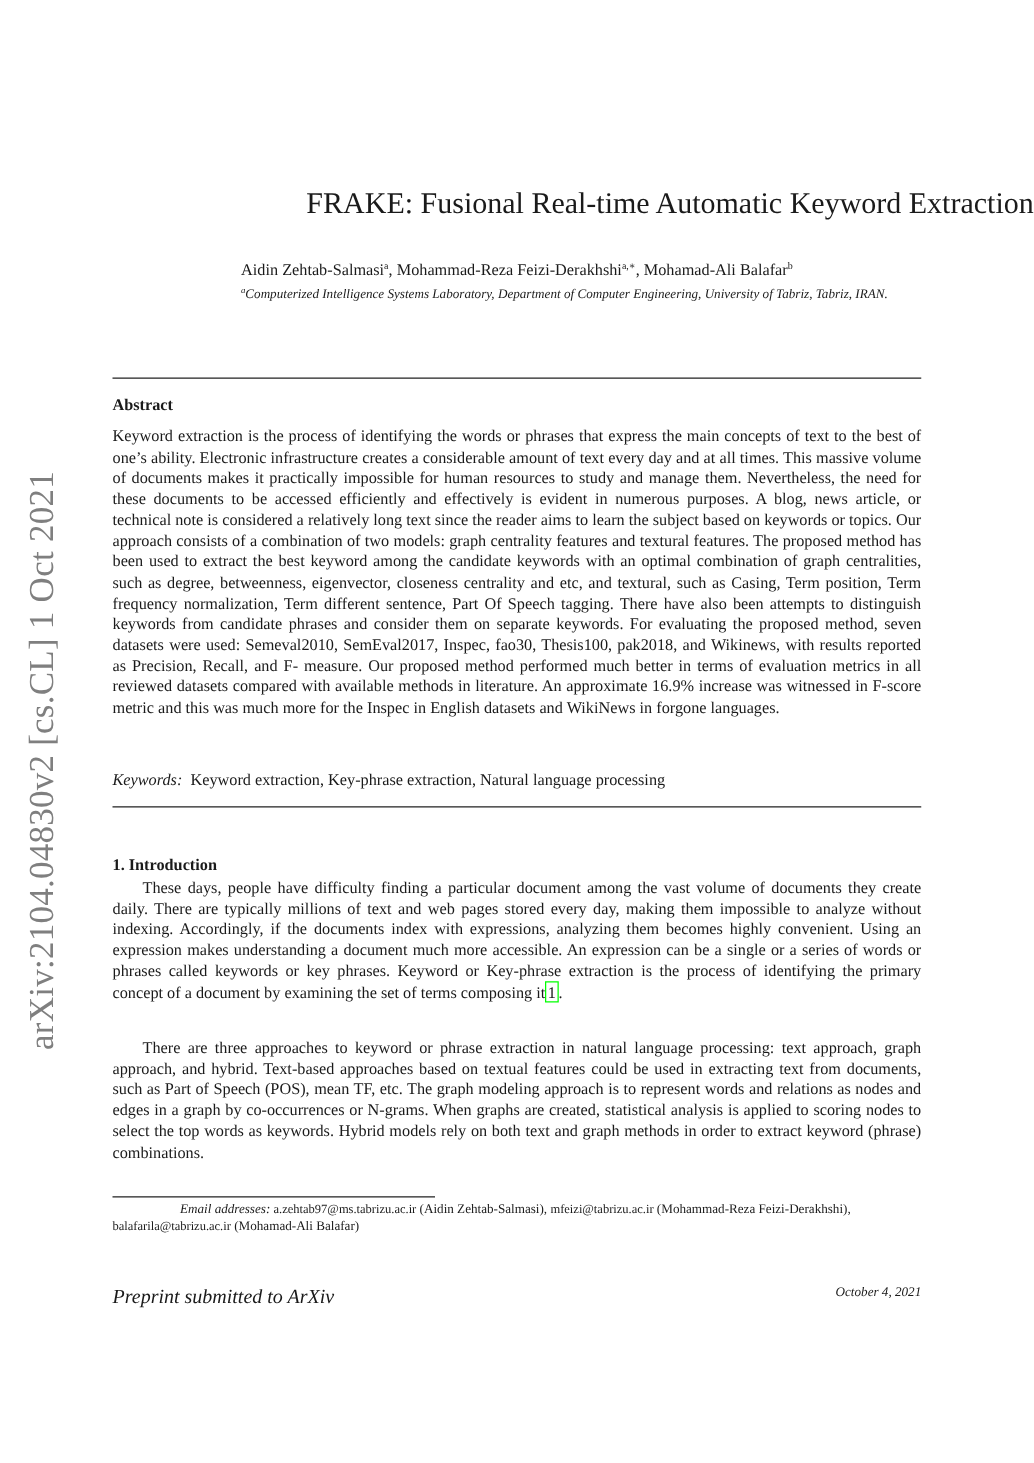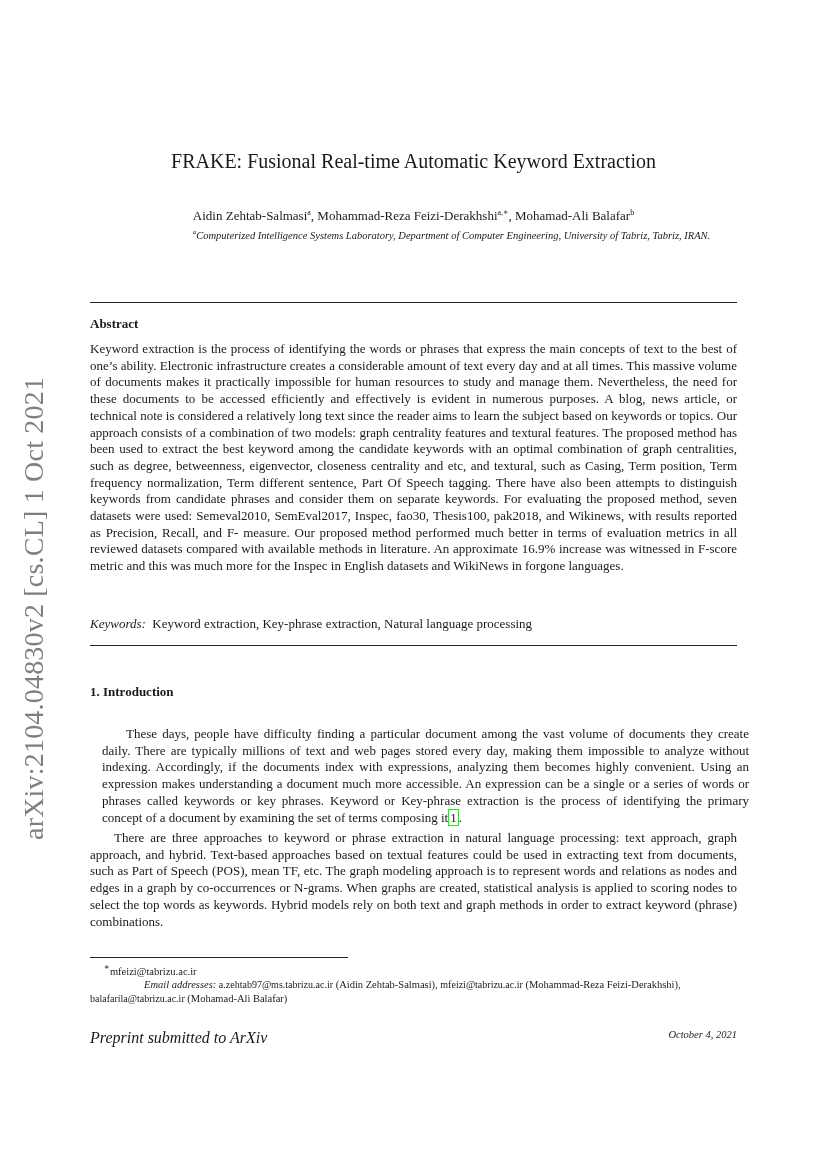--- a/index.html
+++ b/index.html
@@ -1,20 +1,20 @@
 <!DOCTYPE html>
 <html><head>
 <meta charset="utf-8">
 <style>
   html, body { margin: 0; padding: 0; background: #ffffff; }
   body { width: 827px; height: 1170px; position: relative; overflow: hidden;
          font-family: "Liberation Serif", "DejaVu Serif", serif; color: #1a1a1a; }
   .arxiv-stamp { position: absolute; left: 18px; top: 840px; transform-origin: left top;
          transform: rotate(-90deg); font-size: 28px; color: #7f7f7f; white-space: nowrap; letter-spacing: 0.2px; }
-  .title { position: absolute; top: 150px; left: 0; width: 827px; text-align: center; font-size: 20px; }
+  .title { position: absolute; top: 150px; left: 0; width: 827px; text-align: right; font-size: 24px; }
   .authors { position: absolute; top: 196px; left: 0; width: 827px; text-align: center; font-size: 13px; margin-top: 12px; }
   .authors sup { font-size: 8px; }
   .affil { position: absolute; top: 225px; left: 0; width: 827px; text-align: center; font-size: 10.5px; font-style: italic; line-height: 14px; padding-left: 38px; }
   .affil sup { font-size: 7px; }
   .rule { position: absolute; left: 90px; width: 647px; height: 1px; background: #222; }
   .abstract-head { position: absolute; top: 316px; left: 90px; font-weight: bold; font-size: 13px; }
   .para { position: absolute; left: 90px; width: 647px; font-size: 13px; line-height: 16.7px; text-align: justify; }
   .indent { text-indent: 24px; }
   .kw-label { font-style: italic; }
   .section-head { position: absolute; top: 684px; left: 90px; font-weight: bold; font-size: 13px; }
@@ -48,30 +48,29 @@
 <div class="para" style="top:341px;">Keyword extraction is the process of identifying the words or phrases that express the main concepts of text to the best of one’s ability. Electronic infrastructure creates a considerable amount of text every day and at all times. This massive volume of documents makes it practically impossible for human resources to study and manage them. Nevertheless, the need for these documents to be accessed efficiently and effectively is evident in numerous purposes. A blog, news article, or technical note is considered a relatively long text since the reader aims to learn the subject based on keywords or topics. Our approach consists of a combination of two models: graph centrality features and textural features. The proposed method has been used to extract the best keyword among the candidate keywords with an optimal combination of graph centralities, such as degree, betweenness, eigenvector, closeness centrality and etc, and textural, such as Casing, Term position, Term frequency normalization, Term different sentence, Part Of Speech tagging. There have also been attempts to distinguish keywords from candidate phrases and consider them on separate keywords. For evaluating the proposed method, seven datasets were used: Semeval2010, SemEval2017, Inspec, fao30, Thesis100, pak2018, and Wikinews, with results reported as Precision, Recall, and F- measure. Our proposed method performed much better in terms of evaluation metrics in all reviewed datasets compared with available methods in literature. An approximate 16.9% increase was witnessed in F-score metric and this was much more for the Inspec in English datasets and WikiNews in forgone languages.</div>
 
 <div class="para" style="top:616px;">
   <span class="kw-label">Keywords:</span>&nbsp;&nbsp;<span>Keyword extraction, Key-phrase extraction, Natural language processing</span>
 </div>
 
 <div class="rule" style="top:645px;"></div>
 
 <div class="section-head">1.  Introduction</div>
 
-<div class="para indent" style="top:726px;margin-left:12px;">
+<div class="para indent" style="top:702px;">
   <span>These days, people have difficulty finding a particular document among the vast volume of documents they create daily. There are typically millions of text and web pages stored every day, making them impossible to analyze without indexing. Accordingly, if the documents index with expressions, analyzing them becomes highly convenient. Using an expression makes understanding a document much more accessible. An expression can be a single or a series of words or phrases called keywords or key phrases. Keyword or Key-phrase extraction is the process of identifying the primary concept of a document by examining the set of terms composing it</span><span class="cite">1</span><span>.</span>
 </div>
 
 <div class="para indent" style="top:830px;">There are three approaches to keyword or phrase extraction in natural language processing: text approach, graph approach, and hybrid. Text-based approaches based on textual features could be used in extracting text from documents, such as Part of Speech (POS), mean TF, etc. The graph modeling approach is to represent words and relations as nodes and edges in a graph by co-occurrences or N-grams. When graphs are created, statistical analysis is applied to scoring nodes to select the top words as keywords. Hybrid models rely on both text and graph methods in order to extract keyword (phrase) combinations.</div>
 
 <div class="fn-rule"></div>
 
 <div class="footnote">
-  <div style="padding-left:14px;"><sup>∗</sup><span>mfeizi@tabrizu.ac.ir</span></div>
   <div style="text-indent:24px;">
     <span class="em">Email addresses:</span>
     <span class="mono">a.zehtab97@ms.tabrizu.ac.ir</span><span> (Aidin Zehtab-Salmasi), </span><span class="mono">mfeizi@tabrizu.ac.ir</span><span> (Mohammad-Reza Feizi-Derakhshi), </span><span class="mono">balafarila@tabrizu.ac.ir</span><span> (Mohamad-Ali Balafar)</span>
   </div>
 </div>
 
 <div class="footer-left">Preprint submitted to ArXiv</div>
 <div class="footer-right">October 4, 2021</div>
 
 </body></html>

